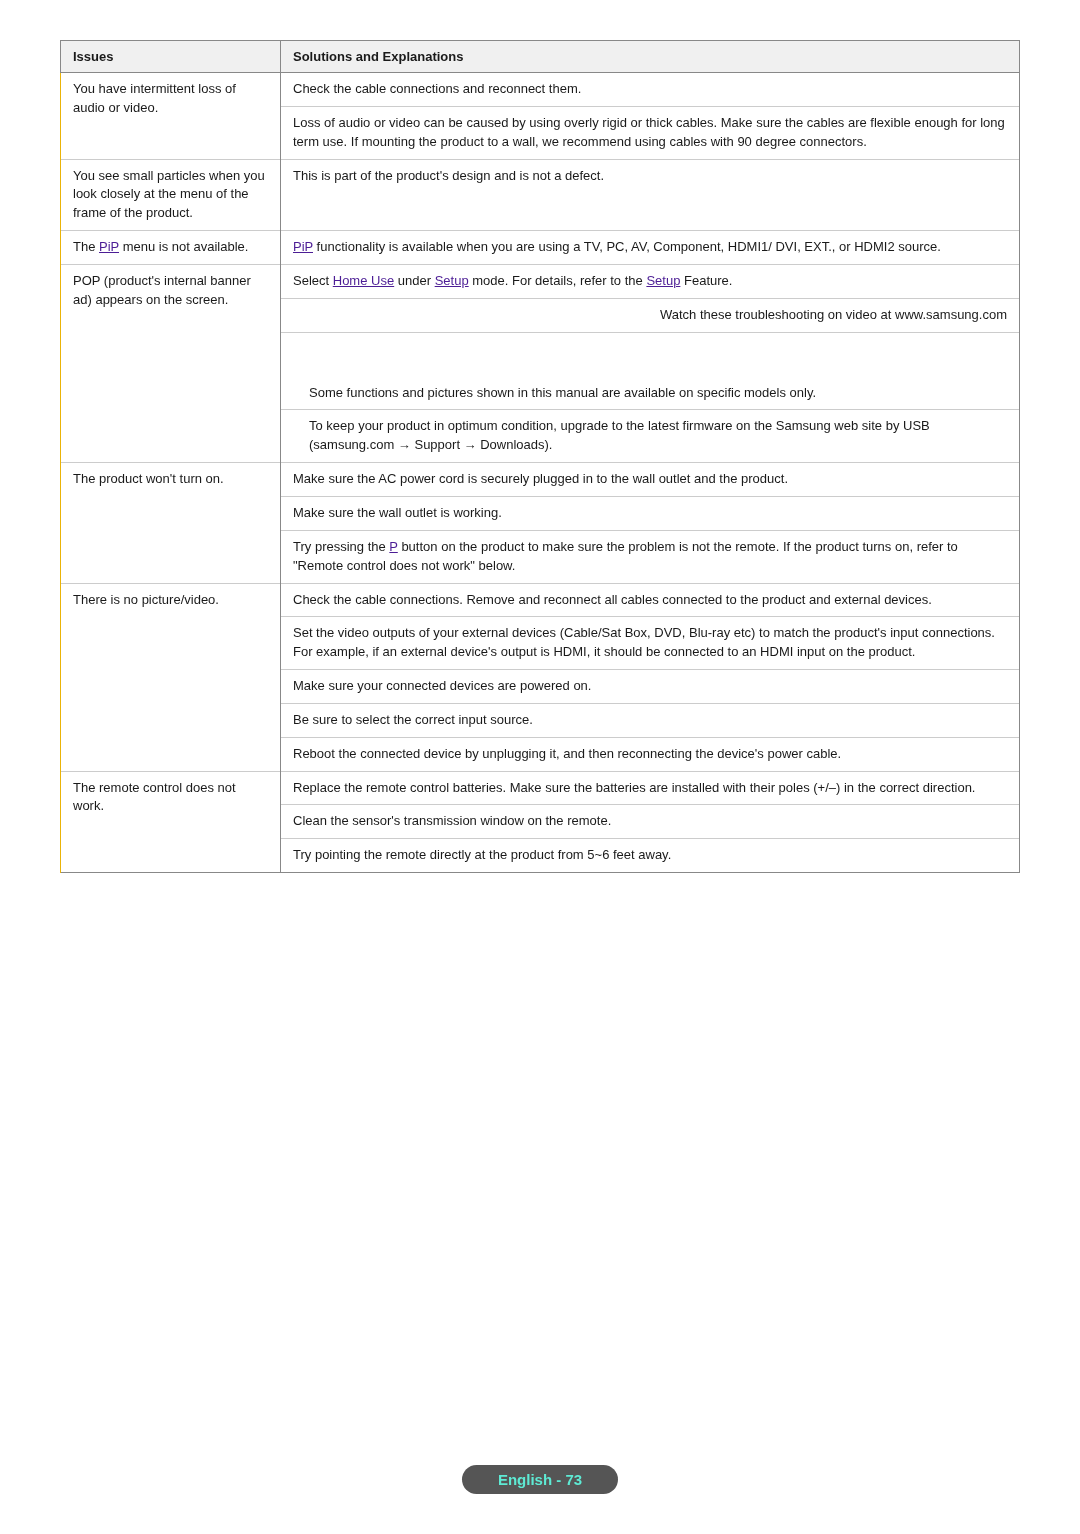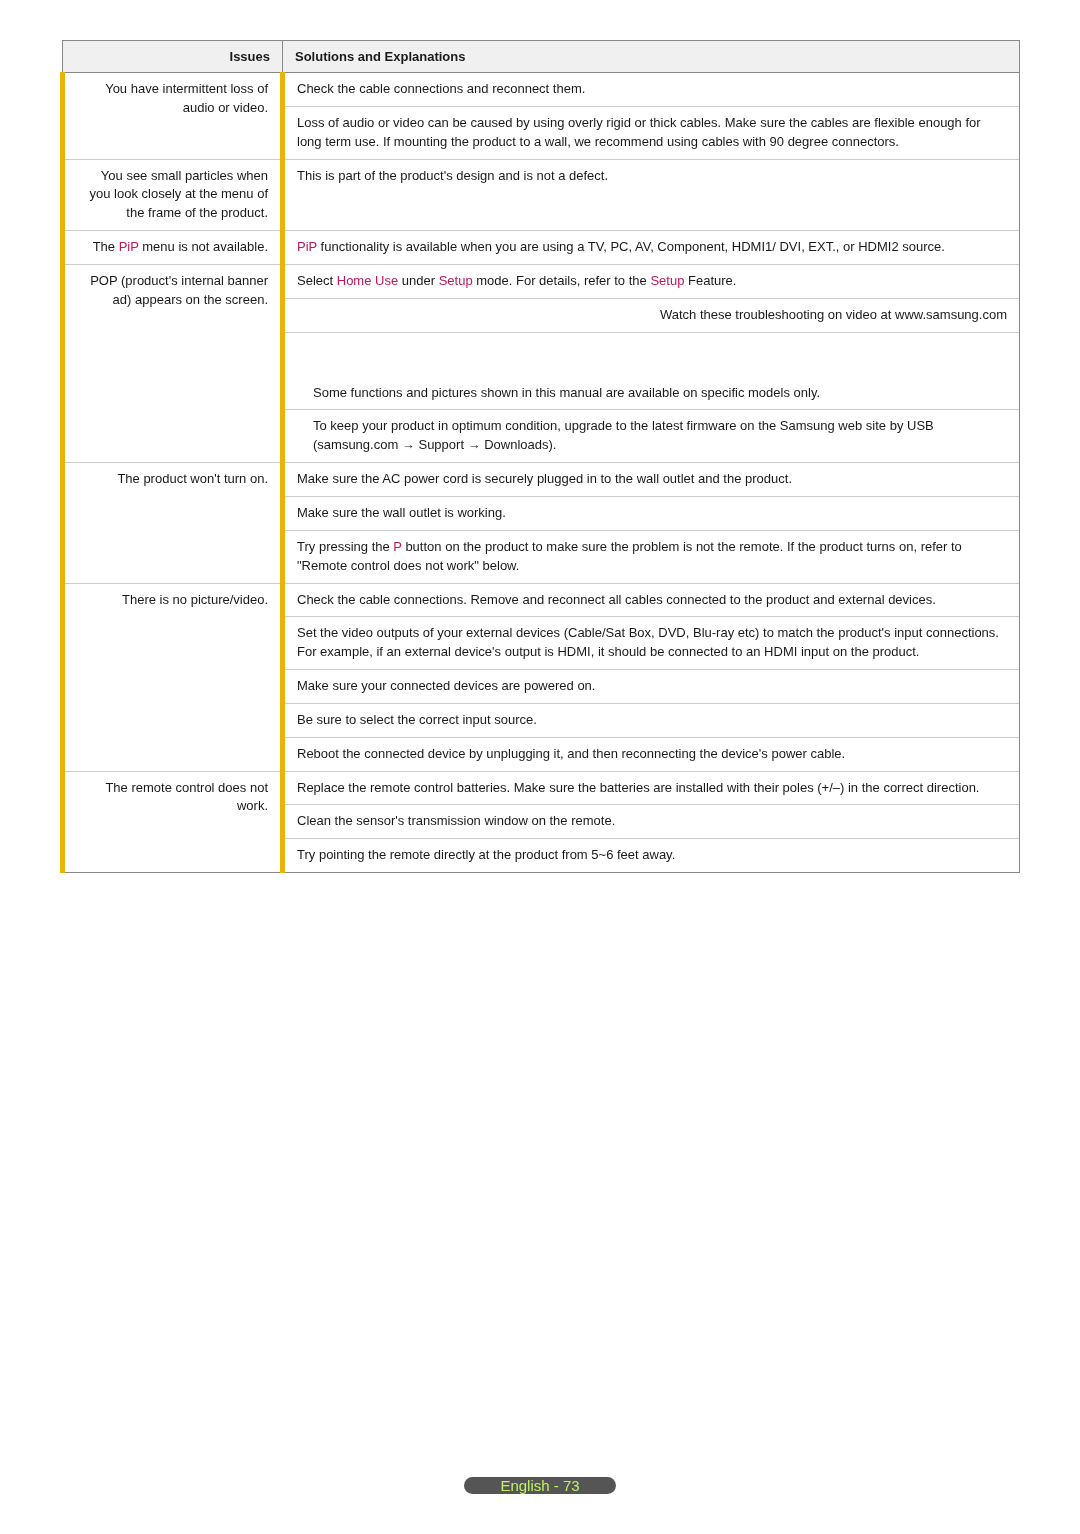--- a/index.html
+++ b/index.html
@@ -40,63 +40,63 @@
       text-align: left;
       padding: 8px 12px;
       font-weight: bold;
       font-size: 13px;
       border: 1px solid #888;
     }
 
     td {
       padding: 7px 12px;
       vertical-align: top;
-      border-left: 5px solid #eab308;
+      border-left: 1px solid #eab308;
       border-right: 1px solid #888;
       font-size: 13px;
       line-height: 1.45;
     }
 
     tr {
       border-bottom: 1px solid #ccc;
     }
 
     tr:last-child {
       border-bottom: 1px solid #888;
     }
 
     .issue-cell {
       width: 220px;
       min-width: 220px;
-      text-align: right;
     }
 
     .solution-cell {
       width: auto;
     }
 
     .highlight-blue {
-      color: #be185d;
+      color: #4c1d95;
+      text-decoration: underline;
     }
 
     .footer {
       width: 100%;
       display: flex;
       justify-content: center;
       align-items: center;
       padding: 30px 0 40px 0;
     }
 
     .footer-badge {
       background: #555555;
-      color: #bef264;
+      color: #5eead4;
       border-radius: 20px;
-      padding: 0 36px;
+      padding: 6px 36px;
       font-size: 15px;
-      font-weight: normal;
+      font-weight: bold;
     }
   </style>
 </head>
 <body>
 
 <div class="page-wrapper">
   <table>
     <thead>
       <tr>
         <th class="issue-cell">Issues</th>

